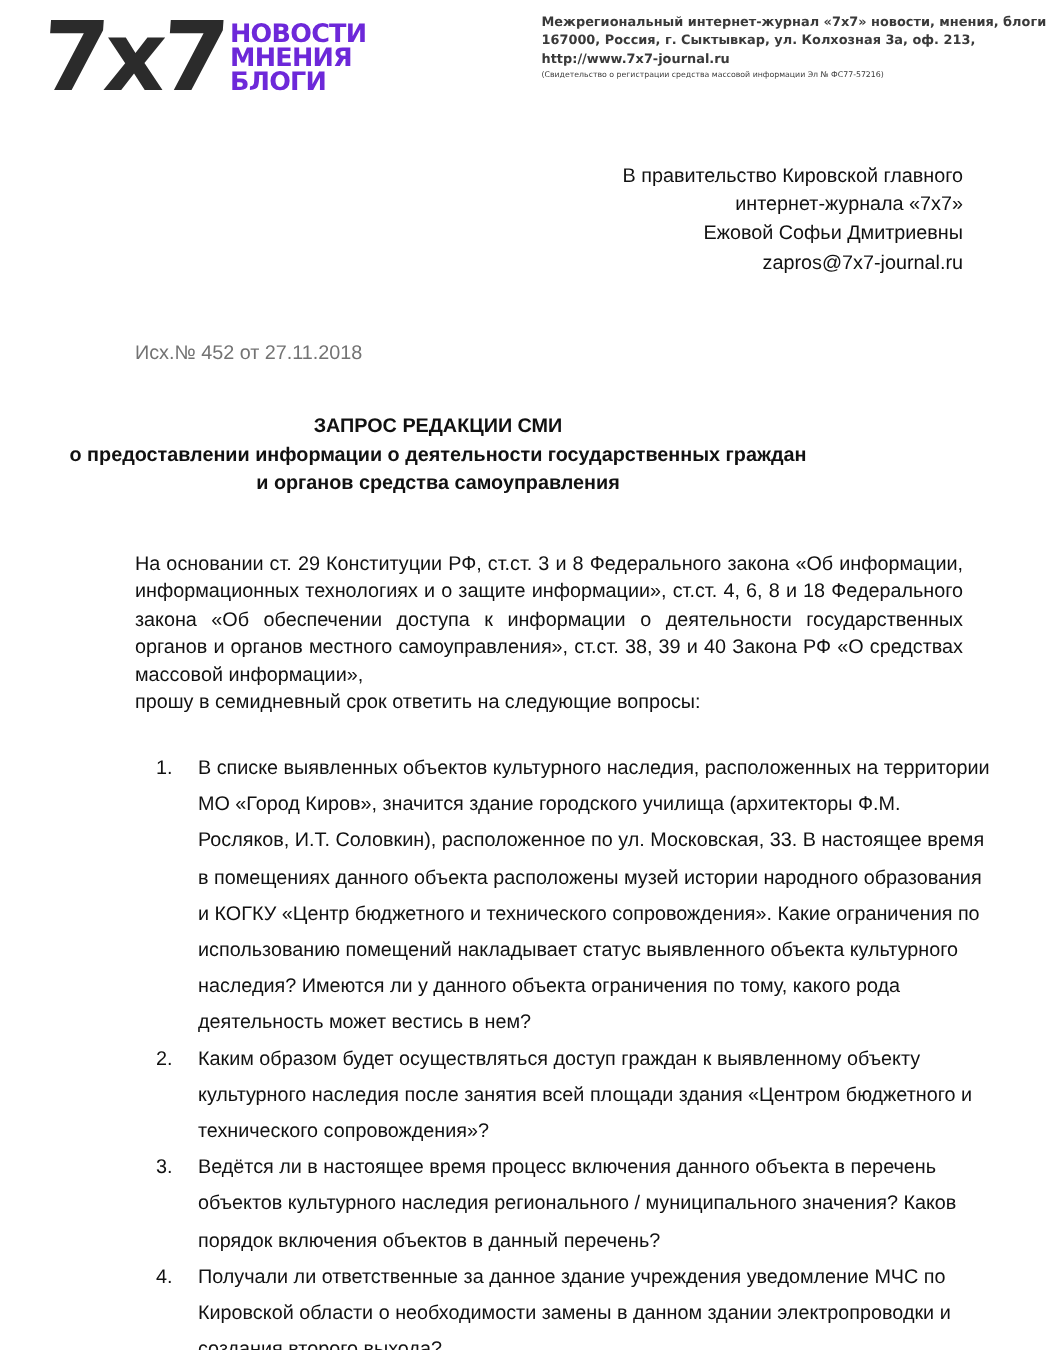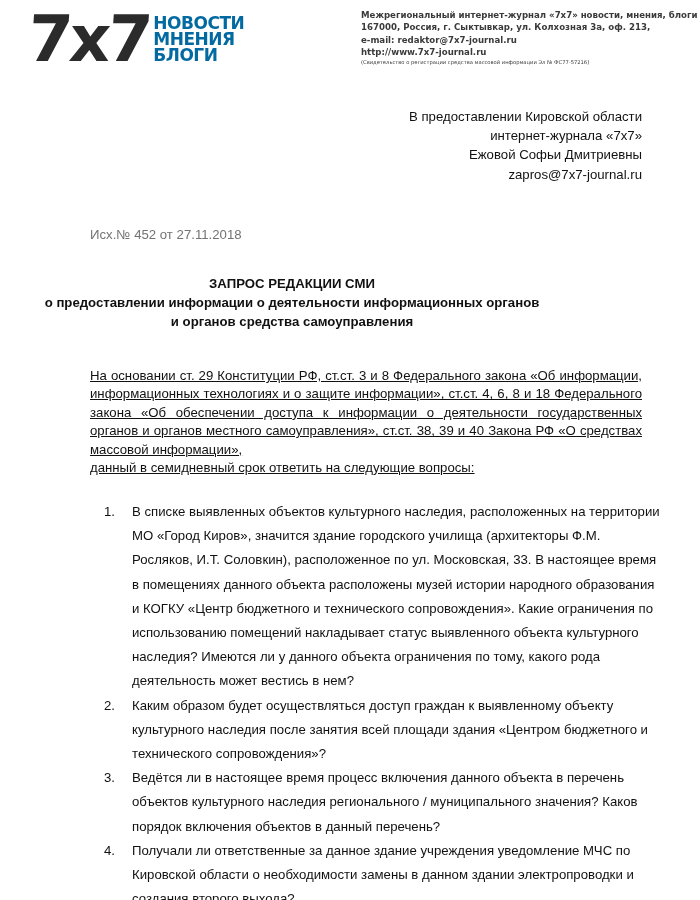--- a/index.html
+++ b/index.html
@@ -1,25 +1,25 @@
 <!DOCTYPE html>
 <html><head>
 <meta charset="utf-8">
 <style>
   html, body { margin:0; padding:0; background:#ffffff; }
   body { width:700px; height:900px; position:relative; overflow:hidden; color:#1a1a1a; font-family:"Liberation Sans", sans-serif; }
   .logo { position:absolute; left:28px; top:8px; height:62px; display:flex; align-items:center; }
   .logo-mark { font-family:"DejaVu Sans", sans-serif; font-weight:bold; font-size:64px; line-height:58px; letter-spacing:-3px; color:#2b2b2b; transform:skewX(-4deg); }
-  .logo-words { margin-left:4px; display:flex; flex-direction:column; font-family:"DejaVu Sans", sans-serif; font-weight:bold; font-size:17px; line-height:16px; color:#0369a1; letter-spacing:-0.5px; }
+  .logo-words { margin-left:4px; display:flex; flex-direction:column; font-family:"DejaVu Sans", sans-serif; font-weight:bold; font-size:17px; line-height:16px; color:#6d28d9; letter-spacing:-0.5px; }
   .masthead { position:absolute; left:361px; top:9px; font-family:"DejaVu Sans", sans-serif; font-size:8.6px; line-height:12.3px; color:#3a3a3a; font-weight:bold; }
   .masthead .small { font-size:5.2px; line-height:9px; font-weight:normal; }
   .addressee { position:absolute; right:58px; top:107px; text-align:right; font-size:13.2px; line-height:19.2px; color:#111; }
   .outnum { position:absolute; left:90px; top:227px; font-size:13.2px; color:#737373; }
   .title-block { position:absolute; left:0; width:584px; top:274px; text-align:center; font-size:13.2px; line-height:19px; font-weight:bold; color:#111; }
-  .intro { position:absolute; left:90px; width:552px; top:367px; font-size:13.2px; line-height:18.4px; text-align:justify; color:#111;text-decoration:underline; }
+  .intro { position:absolute; left:90px; width:552px; top:367px; font-size:13.2px; line-height:18.4px; text-align:justify; color:#111; }
   .intro .last { text-align:left; }
   .questions { position:absolute; left:104px; width:560px; top:500px; margin:0; padding:0; list-style:none; font-size:13.2px; line-height:24.2px; color:#111; }
   .q { display:flex; }
   .q-num { width:28px; flex:none; }
   .q-text { flex:1; }
 </style>
 </head>
 <body>
 
 <div class="logo">
@@ -27,43 +27,42 @@
   <span class="logo-words">
     <span>НОВОСТИ</span>
     <span>МНЕНИЯ</span>
     <span>БЛОГИ</span>
   </span>
 </div>
 
 <div class="masthead">
   <div>Межрегиональный интернет-журнал «7х7» новости, мнения, блоги</div>
   <div>167000, Россия, г. Сыктывкар, ул. Колхозная 3а, оф. 213,</div>
-  <div>e-mail: redaktor@7x7-journal.ru</div>
   <div>http://www.7x7-journal.ru</div>
   <div class="small">(Свидетельство о регистрации средства массовой информации Эл № ФС77-57216)</div>
 </div>
 
 <div class="addressee">
-  <div>В предоставлении Кировской области</div>
+  <div>В правительство Кировской главного</div>
   <div>интернет-журнала «7х7»</div>
   <div>Ежовой Софьи Дмитриевны</div>
   <div>zapros@7x7-journal.ru</div>
 </div>
 
 <div class="outnum">Исх.№ 452 от  27.11.2018</div>
 
 <div class="title-block">
   <div>ЗАПРОС РЕДАКЦИИ СМИ</div>
-  <div>о предоставлении информации о деятельности информационных органов</div>
+  <div>о предоставлении информации о деятельности государственных граждан</div>
   <div>и органов средства самоуправления</div>
 </div>
 
 <div class="intro">
   <div>На основании ст. 29 Конституции РФ, ст.ст. 3 и 8 Федерального закона «Об информации, информационных технологиях и о защите информации», ст.ст. 4, 6, 8 и 18 Федерального закона «Об обеспечении доступа к информации о деятельности государственных органов и органов местного самоуправления», ст.ст. 38, 39 и 40 Закона РФ «О средствах массовой информации»,</div>
-  <div class="last">данный в семидневный срок ответить на следующие вопросы:</div>
+  <div class="last">прошу в семидневный срок ответить на следующие вопросы:</div>
 </div>
 
 <ol class="questions">
   <li class="q">
     <span class="q-num">1.</span>
     <span class="q-text">В списке выявленных объектов культурного наследия, расположенных на территории МО «Город Киров», значится здание городского училища (архитекторы Ф.М. Росляков, И.Т. Соловкин), расположенное по ул. Московская, 33.  В настоящее время в помещениях данного объекта расположены музей истории народного образования и КОГКУ «Центр бюджетного и технического сопровождения». Какие ограничения по использованию помещений накладывает статус выявленного объекта культурного наследия? Имеются ли у данного объекта ограничения по тому, какого рода деятельность может вестись в нем?</span>
   </li>
   <li class="q">
     <span class="q-num">2.</span>
     <span class="q-text">Каким образом будет осуществляться доступ граждан к выявленному объекту культурного наследия после занятия всей площади здания «Центром бюджетного и технического сопровождения»?</span>

